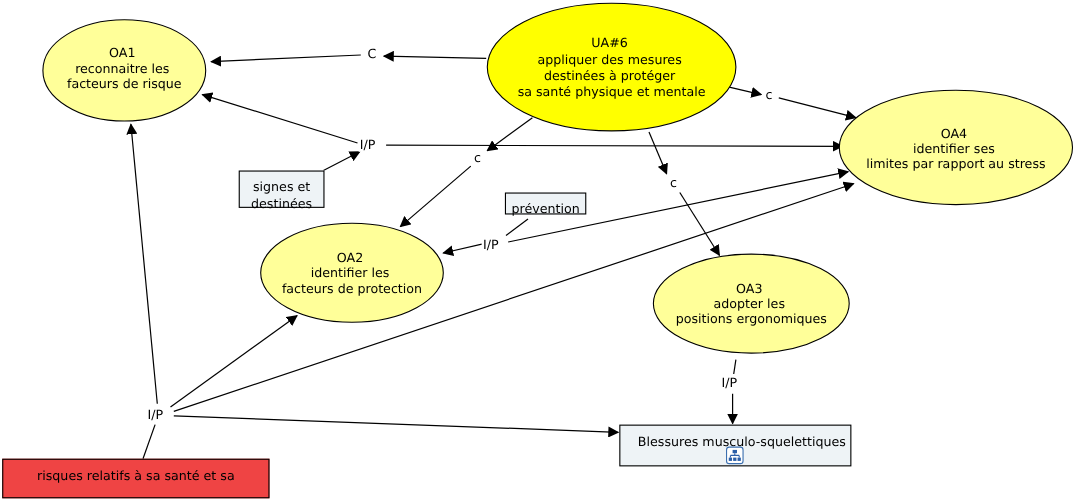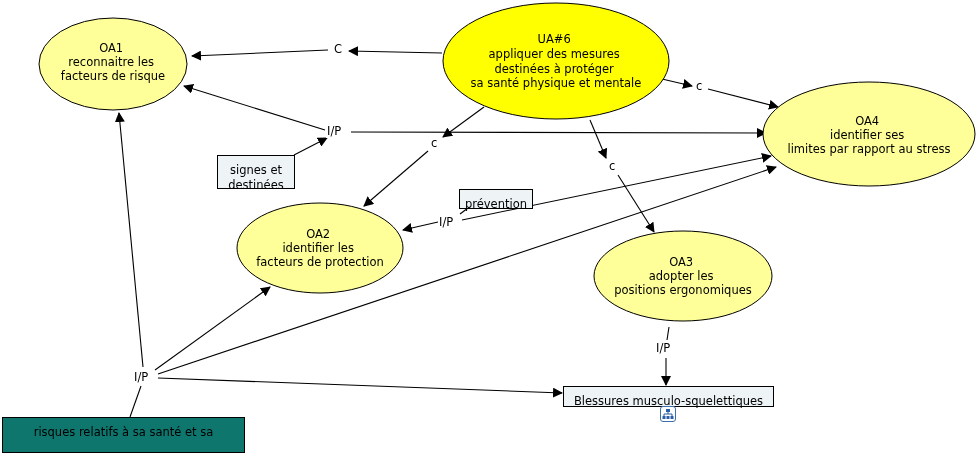--- a/index.html
+++ b/index.html
@@ -3,21 +3,21 @@
 <meta charset="utf-8">
 <style>
   html, body { margin: 0; padding: 0; background: #ffffff; }
   body { width: 977px; height: 455px; position: relative; overflow: hidden;
          font-family: "DejaVu Sans", sans-serif; color: #000; }
   svg#map { position: absolute; left: 0; top: 0; }
   .node-text { font-family: "DejaVu Sans", sans-serif; font-size: 11.5px; fill: #000; }
   .box { position: absolute; border: 1px solid #000; font-size: 11.5px;
          text-align: center; line-height: 15px; padding: 7px 4px; box-sizing: border-box; }
   .box.light { background: #eef3f6; }
-  .box.gray { background: #0f766e; }
+  .box.gray { background: #ef4444; }
   .linklabel { position: absolute; background: #fff; font-size: 11.5px; line-height: 13px; padding: 0 1px; }
   .sub-icon { position: absolute; width: 16px; height: 16px; border: 1px solid #3b6fb0;
               border-radius: 3px; background: #fff; box-sizing: border-box; }
 </style>
 </head>
 <body>
 
 <svg id="map" width="977" height="455">
   <defs>
     <marker id="arr" viewBox="0 0 10 10" refX="9" refY="5" markerWidth="10" markerHeight="10" orient="auto-start-reverse" markerUnits="userSpaceOnUse">
@@ -111,25 +111,25 @@
 <div class="linklabel" style="left:608px;top:160px;">c</div>
 <div class="linklabel" style="left:438px;top:216px;">I/P</div>
 <div class="linklabel" style="left:655px;top:342px;">I/P</div>
 <div class="linklabel" style="left:133px;top:371px;">I/P</div>
 
 <div class="box light" style="left:217px;top:155px;width:78px;height:34px;">
   <div>signes et</div>
   <div>destinées</div>
 </div>
 
-<div class="box light" style="left:459px;top:175px;width:74px;height:20px;margin-top:14px;">
+<div class="box light" style="left:459px;top:175px;width:74px;height:20px;">
   <div>prévention</div>
 </div>
 
-<div class="box light" style="left:563px;top:386px;width:211px;height:21px;text-align:center;">
+<div class="box light" style="left:563px;top:386px;width:211px;height:38px;text-align:right;">
   <div>Blessures musculo-squelettiques</div>
 </div>
 <div class="sub-icon" style="left:660px;top:406px;">
   <svg width="14" height="14" viewBox="0 0 14 14" style="position:absolute;left:0;top:0;">
     <rect x="5" y="2" width="4" height="3" fill="#2a5ea8"></rect>
     <line x1="7" y1="5" x2="7" y2="7" stroke="#2a5ea8"></line>
     <line x1="3" y1="7" x2="11" y2="7" stroke="#2a5ea8"></line>
     <line x1="3" y1="7" x2="3" y2="9" stroke="#2a5ea8"></line>
     <line x1="11" y1="7" x2="11" y2="9" stroke="#2a5ea8"></line>
     <rect x="1.5" y="9" width="3" height="3" fill="#2a5ea8"></rect>

